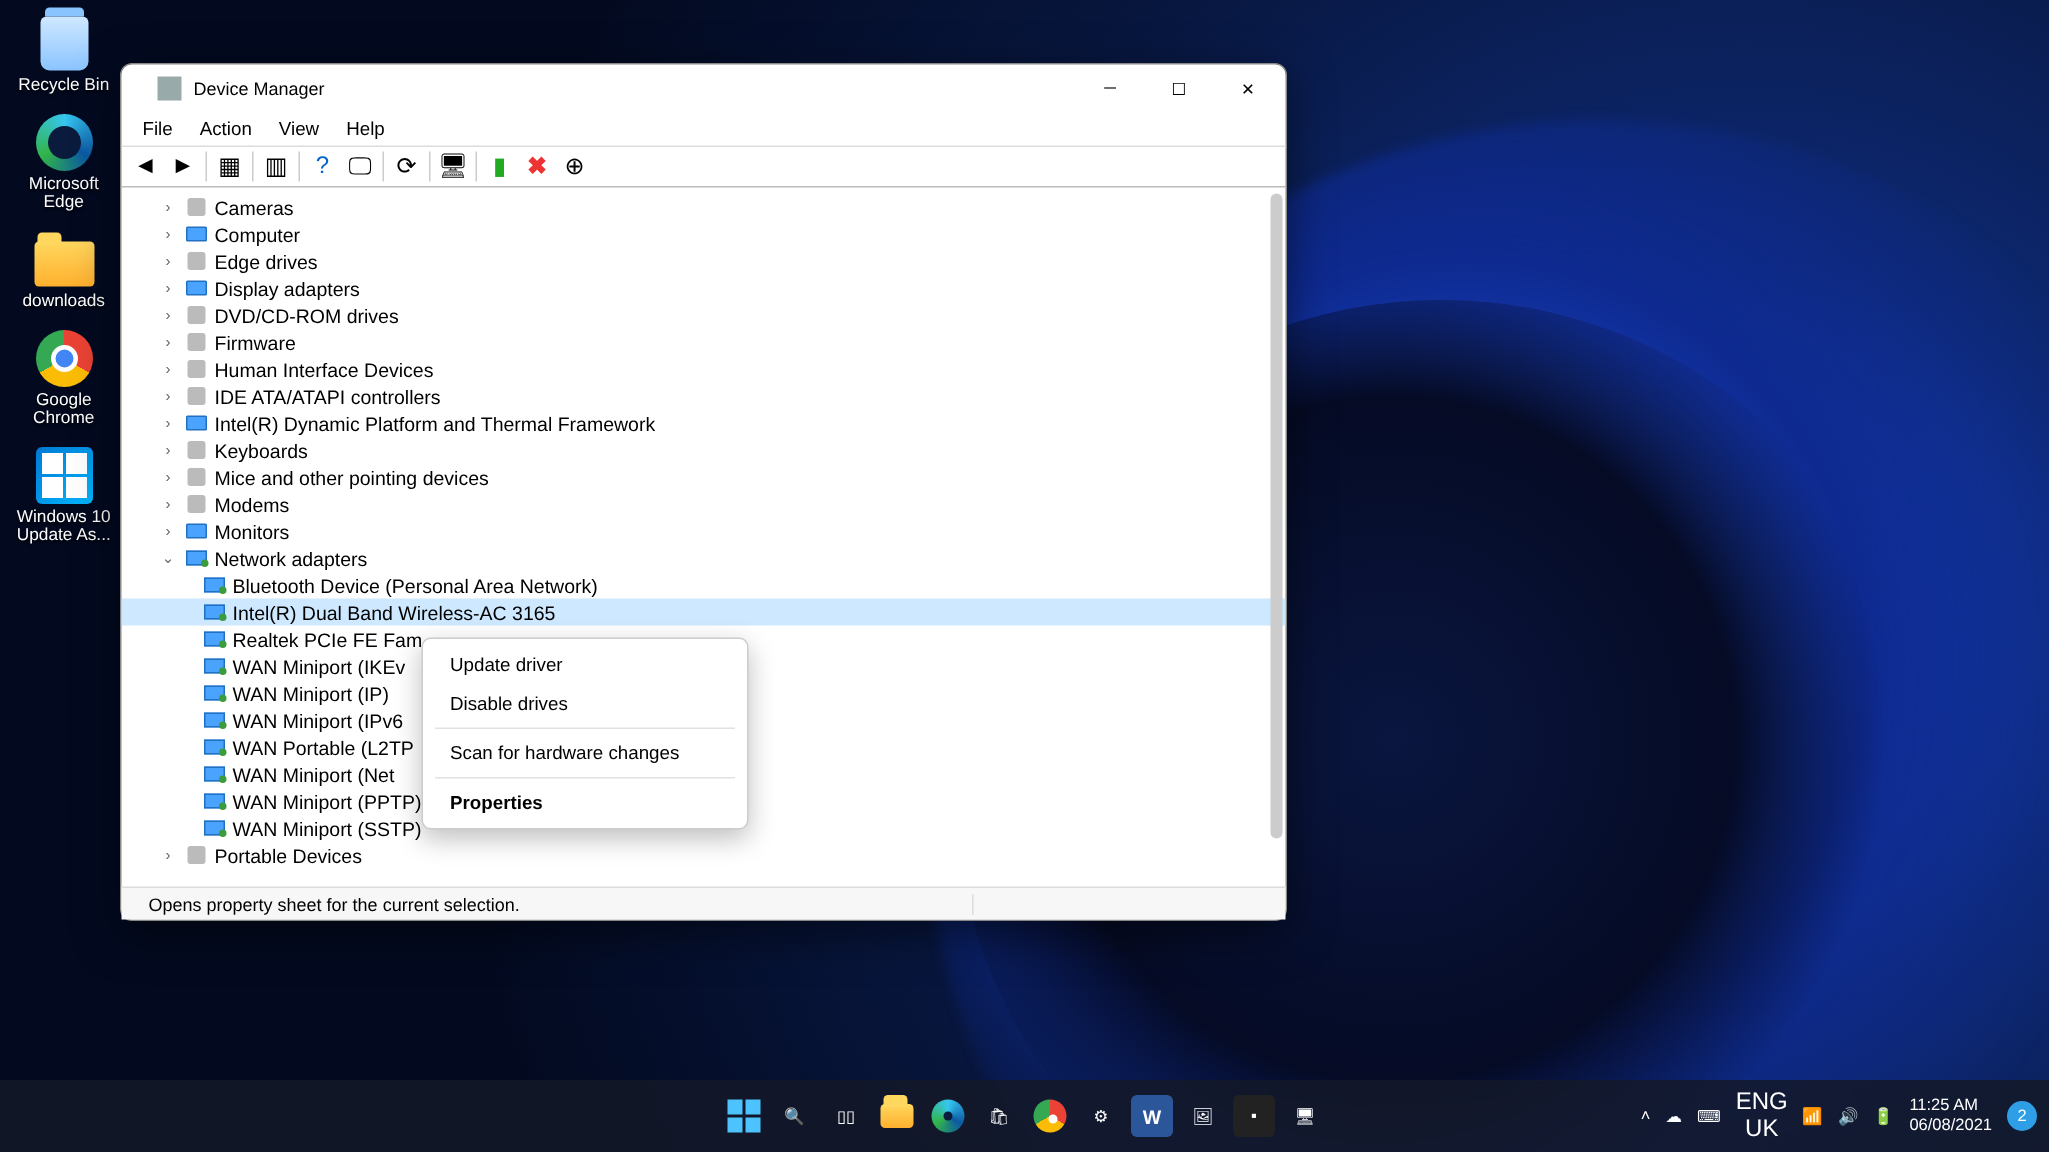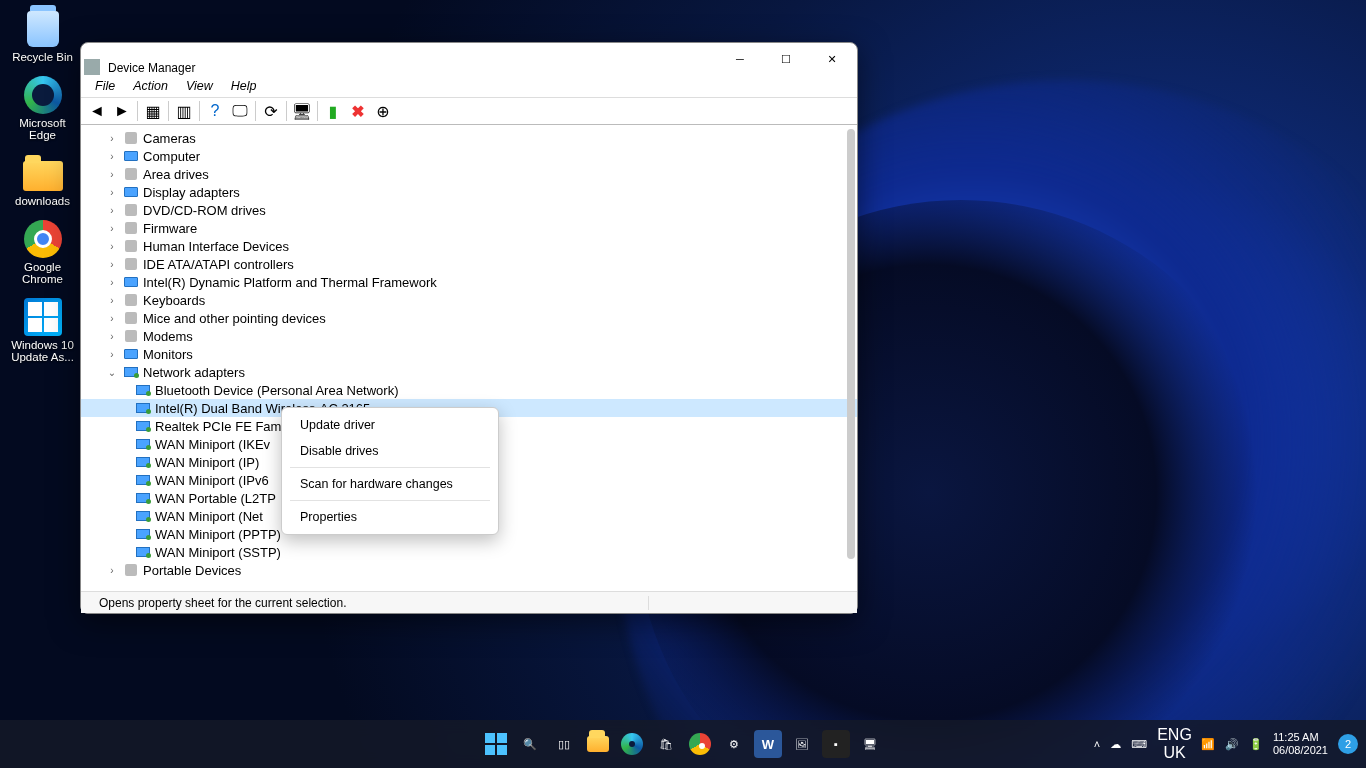--- a/index.html
+++ b/index.html
@@ -45,50 +45,50 @@
 .winupd-ic{width:38px;height:38px;background:linear-gradient(135deg,#0078d4,#00b7ff);border-radius:4px;display:grid;grid-template:1fr 1fr/1fr 1fr;gap:2px;padding:4px;}
 .winupd-ic span{background:#fff;}
 
 
 .window {
   position: absolute; left: 80px; top: 42px; width: 778px; height: 572px;
   background: #fff; border: 1px solid #888; border-radius: 8px;
   box-shadow: 0 8px 30px rgba(0,0,0,.5);
   display: flex; flex-direction: column;
 }
-.titlebar { height: 32px; display:flex; align-items:flex-end; padding: 0 2px 0 3px; font-size:12px; }
+.titlebar { height: 32px; display:flex; align-items:center; padding: 0 2px 0 24px; font-size:12px; }
 .titlebar .app-ic{width:16px;height:16px;margin-right:8px;background:#9aa;display:inline-block;}
 .titlebar .title{flex:1;}
 .winbtn{width:46px;height:32px;display:flex;align-items:center;justify-content:center;font-size:11px;cursor:pointer;}
 
 .menubar{height:22px;display:flex;align-items:center;padding:0 6px;font-size:12.5px;gap:2px;}
-.menubar span{padding:2px 8px;cursor:pointer;font-style:italic;}
+.menubar span{padding:2px 8px;cursor:pointer;}
 
 .toolbar{height:28px;border-top:1px solid #ddd;border-bottom:1px solid #bbb;display:flex;align-items:center;padding:0 4px;gap:1px;}
 .tbtn{width:24px;height:24px;display:flex;align-items:center;justify-content:center;cursor:pointer;border-radius:3px;}
 .tsep{width:1px;height:20px;background:#ccc;margin:0 2px;}
 
 .tree{flex:1;overflow:auto;font-size:13px;padding:4px 0;position:relative;}
 .node{display:flex;align-items:center;height:18px;padding-left:0;cursor:pointer;white-space:nowrap;}
 .node.sel{background:#cde8ff;}
 .exp{width:14px;text-align:center;color:#666;font-size:10px;display:inline-block;}
 .devic{width:16px;height:14px;margin:0 4px;display:inline-flex;align-items:center;justify-content:center;}
 .mon{width:14px;height:10px;background:#4aa3ff;border:1px solid #2270c0;border-radius:1px;}
 .neti{width:14px;height:10px;background:#4aa3ff;border:1px solid #2270c0;position:relative;}
 .neti::after{content:"";position:absolute;right:-2px;bottom:-2px;width:5px;height:5px;border-radius:50%;background:#3a9c3a;}
 .gen{width:12px;height:12px;background:#bbb;border-radius:2px;}
 .lvl1{padding-left:24px;} .lvl2{padding-left:36px;}
 
 .ctxmenu{
-  position:absolute; left:200px; top:282px; width:218px;
+  position:absolute; left:200px; top:300px; width:218px;
   background:#fff;border:1px solid #ccc;border-radius:6px;
   box-shadow:0 6px 18px rgba(0,0,0,.25);padding:4px 0;font-size:12.5px;z-index:10;
 }
 .ctxitem{padding:6px 18px;cursor:pointer;}
-.ctxitem.bold{font-weight:400;}
+.ctxitem.bold{font-weight:700;}
 .ctxsep{height:1px;background:#e2e2e2;margin:3px 8px;}
 
 .statusbar{height:22px;border-top:1px solid #ddd;font-size:12px;display:flex;align-items:center;padding:0 8px;background:#f7f7f7;}
 .statusbar .cell{border-right:1px solid #ddd;padding:0 10px;}
 .statusbar .cell:first-child{flex:1;border-right:1px solid #ddd;}
 .statusbar .cell.emp{width:120px;}
 
 .scrollthumb{position:absolute;right:2px;top:4px;width:8px;height:430px;background:#ccc;border-radius:4px;}
 
 
@@ -207,21 +207,21 @@
         <span class="devic">
           <span class="mon"></span>
         </span>
         <span>Computer</span>
       </div>
       <div class="node lvl1">
         <span class="exp">›</span>
         <span class="devic">
           <span class="gen"></span>
         </span>
-        <span>Area drives</span>
+        <span>Edge drives</span>
       </div>
       <div class="node lvl1">
         <span class="exp">›</span>
         <span class="devic">
           <span class="mon"></span>
         </span>
         <span>Display adapters</span>
       </div>
       <div class="node lvl1">
         <span class="exp">›</span>

